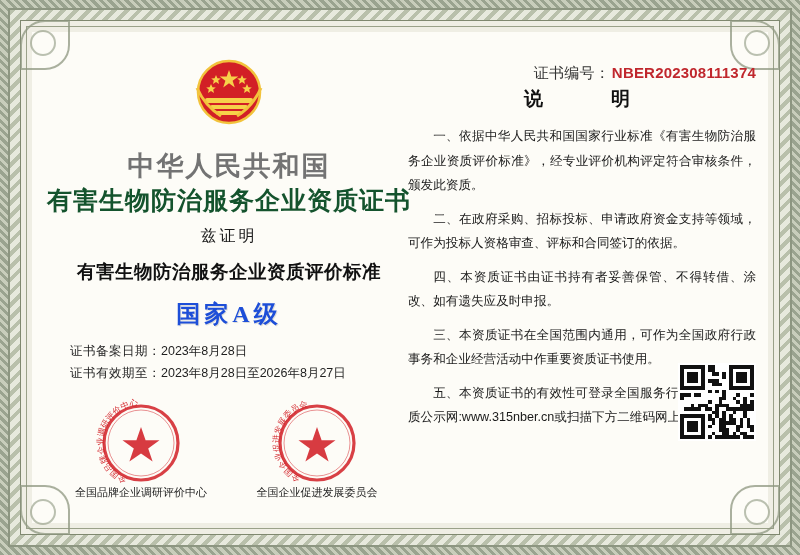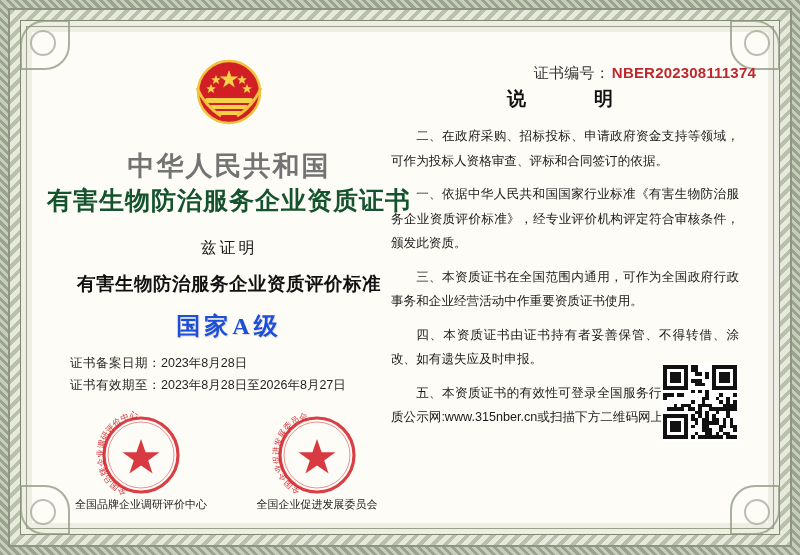--- a/index.html
+++ b/index.html
@@ -132,21 +132,21 @@
   }
   .title-sub {
     font-family: "Liberation Serif", serif;
     font-weight: bold;
     font-size: 25px;
     letter-spacing: 1px;
     color: #14532d;
     line-height: 1.35;
   }
   .zizhengming {
-    margin-top: 20px;
+    margin-top: 8px;
     font-size: 16px;
     color: #1a1a1a;
     letter-spacing: 3px;
   }
   .company {
     margin-top: 12px;
     font-size: 18.5px;
     font-weight: bold;
     color: #111;
     letter-spacing: .5px;
@@ -189,21 +189,21 @@
   .seal-caption {
     margin-top: -4px;
     font-size: 11px;
     color: #1a1a1a;
     white-space: nowrap;
   }
 
   
   .right-col {
     position: absolute;
-    right: 17px;
+    right: 0;
     top: 44px;
     width: 348px;
   }
   .shuoming-title {
     text-align: center;
     font-family: "Liberation Serif", serif;
     font-size: 19px;
     font-weight: bold;
     letter-spacing: 10px;
     color: #111;
@@ -327,24 +327,24 @@
               </text>
             </svg>
           </div>
           <div class="seal-caption">全国企业促进发展委员会</div>
         </div>
       </div>
     </div>
 
     <div class="right-col">
       <div class="shuoming-title">说　　明</div>
+      <div class="clause">一、依据中华人民共和国国家行业标准《有害生物防治服务企业资质评价标准》，经专业评价机构评定符合审核条件，颁发此资质。</div>
       <div class="clause">二、在政府采购、招标投标、申请政府资金支持等领域，可作为投标人资格审查、评标和合同签订的依据。</div>
-      <div class="clause">一、依据中华人民共和国国家行业标准《有害生物防治服务企业资质评价标准》，经专业评价机构评定符合审核条件，颁发此资质。</div>
+      <div class="clause">四、本资质证书由证书持有者妥善保管、不得转借、涂改、如有遗失应及时申报。</div>
       <div class="clause">三、本资质证书在全国范围内通用，可作为全国政府行政事务和企业经营活动中作重要资质证书使用。</div>
-      <div class="clause">四、本资质证书由证书持有者妥善保管、不得转借、涂改、如有遗失应及时申报。</div>
       <div class="clause">五、本资质证书的有效性可登录全国服务行业企业等级资质公示网:www.315nber.cn或扫描下方二维码网上验证真伪。</div>
 
       <div class="qr">
         <div class="qr-grid" id="qr-grid">
             <i class="on"></i>
             <i class="on"></i>
             <i class="on"></i>
             <i class="on"></i>
             <i class="on"></i>
             <i class="on"></i>

